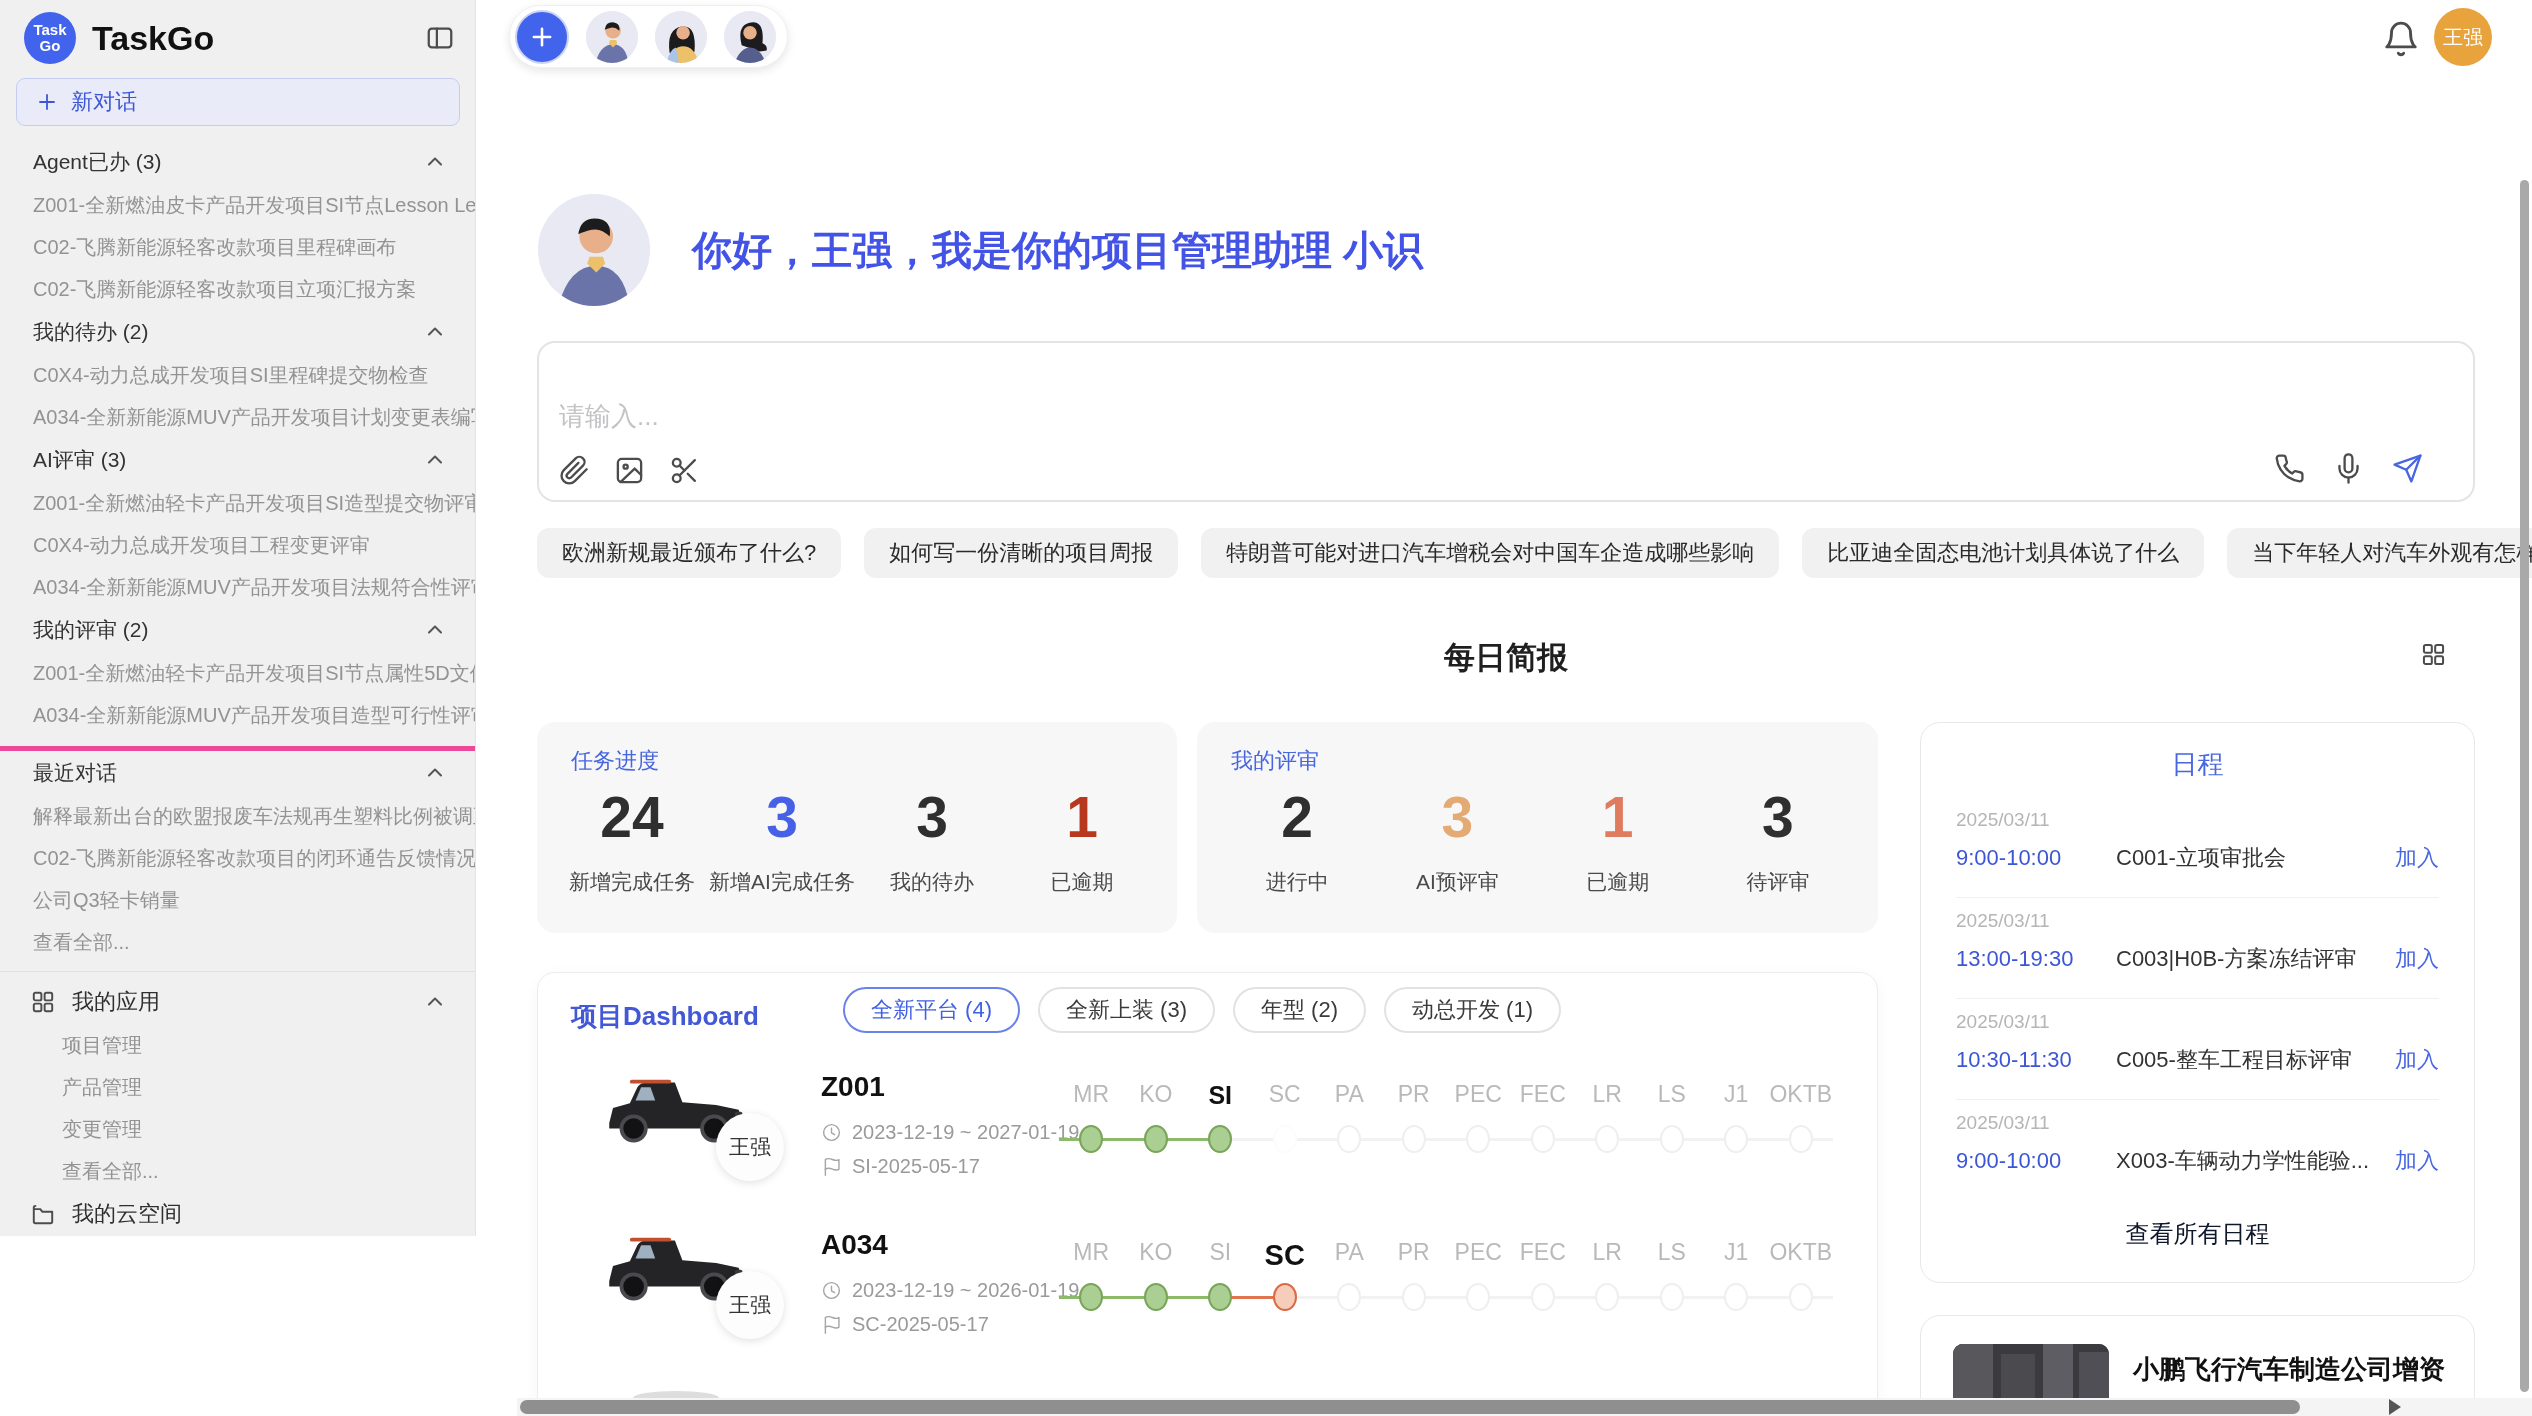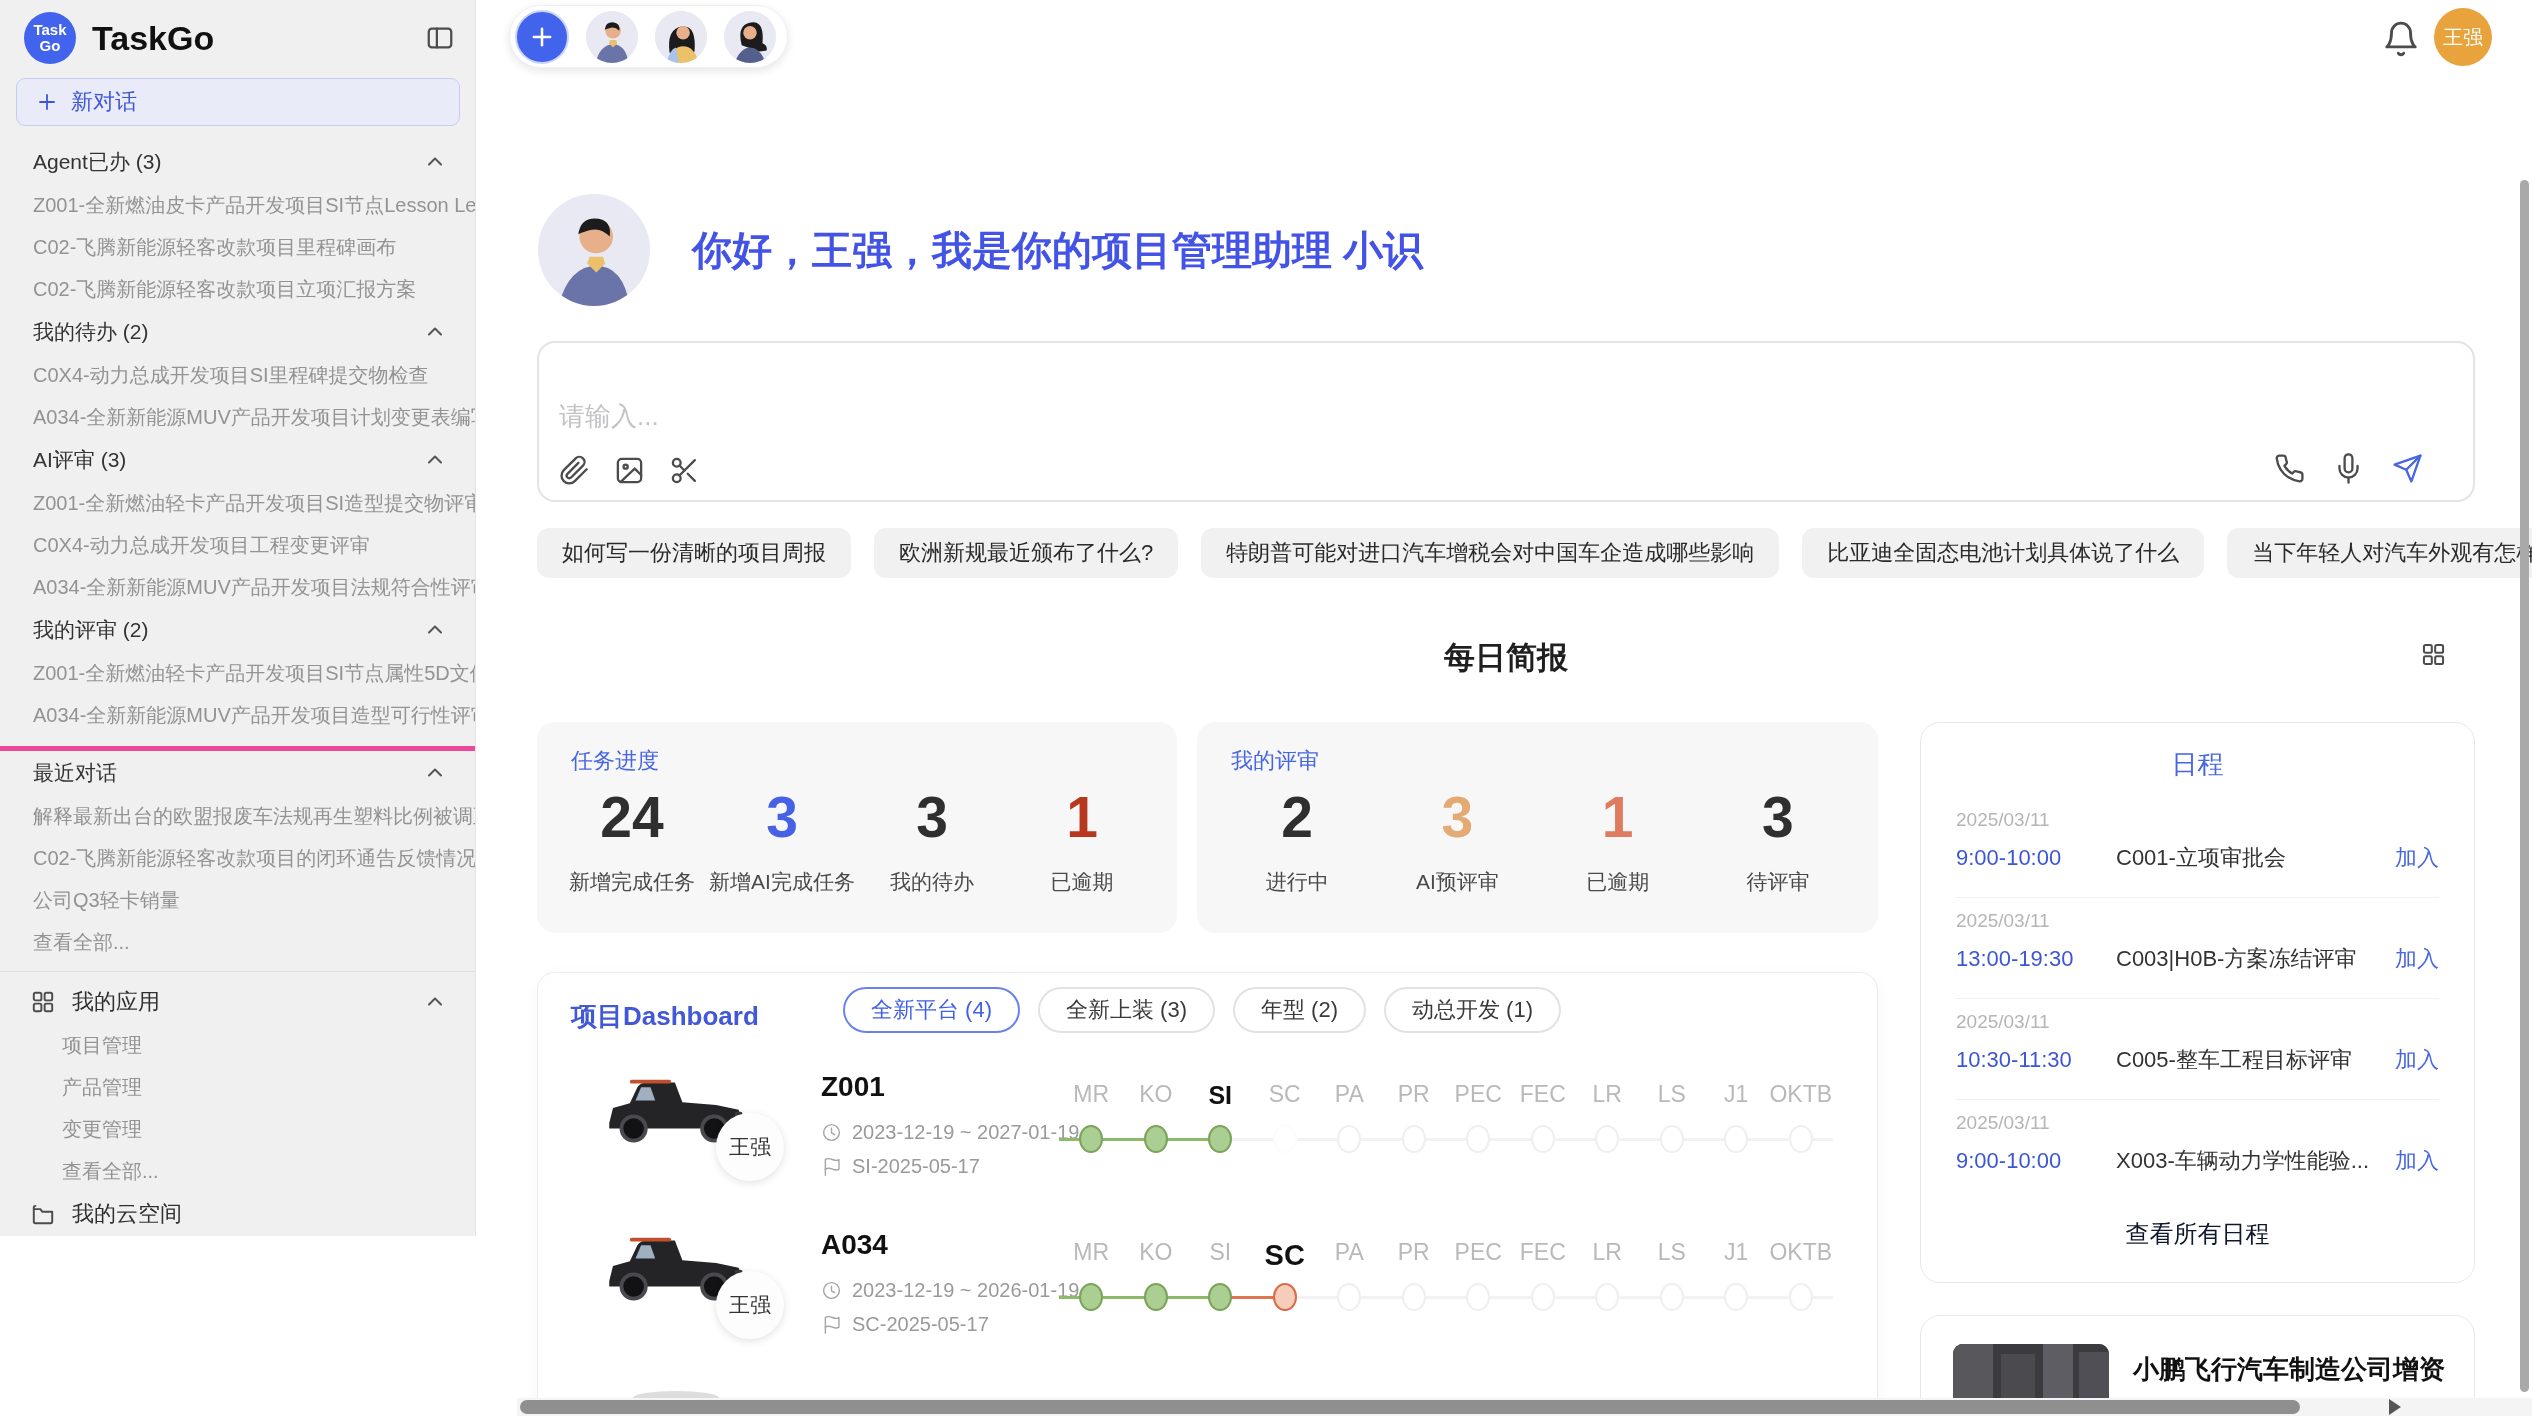--- a/index.html
+++ b/index.html
@@ -334,22 +334,22 @@
           <line x1="12" y1="19" x2="12" y2="23"></line>
         </svg>
       <svg class="cicon ic send" viewBox="0 0 24 24">
           <line class="ic" style="stroke:#4866e0" x1="22" y1="2" x2="11" y2="13"></line>
           <polygon class="ic" style="stroke:#4866e0" points="22,2 15,22 11,13 2,9"></polygon>
         </svg>
     </div>
   </div>
 
   <div class="chips" id="chips">
+      <div class="chip">欧洲新规最近颁布了什么?</div>
       <div class="chip">如何写一份清晰的项目周报</div>
-      <div class="chip">欧洲新规最近颁布了什么?</div>
       <div class="chip">特朗普可能对进口汽车增税会对中国车企造成哪些影响</div>
       <div class="chip">比亚迪全固态电池计划具体说了什么</div>
       <div class="chip">当下年轻人对汽车外观有怎样的喜好趋势</div>
     </div>
 
   <div class="brief-title">每日简报</div>
   <svg class="brief-grid ic" viewBox="0 0 24 24">
       <rect x="3.5" y="3.5" width="7" height="7" rx="1.5"></rect>
       <rect x="13.5" y="3.5" width="7" height="7" rx="1.5"></rect>
       <rect x="3.5" y="13.5" width="7" height="7" rx="1.5"></rect>

